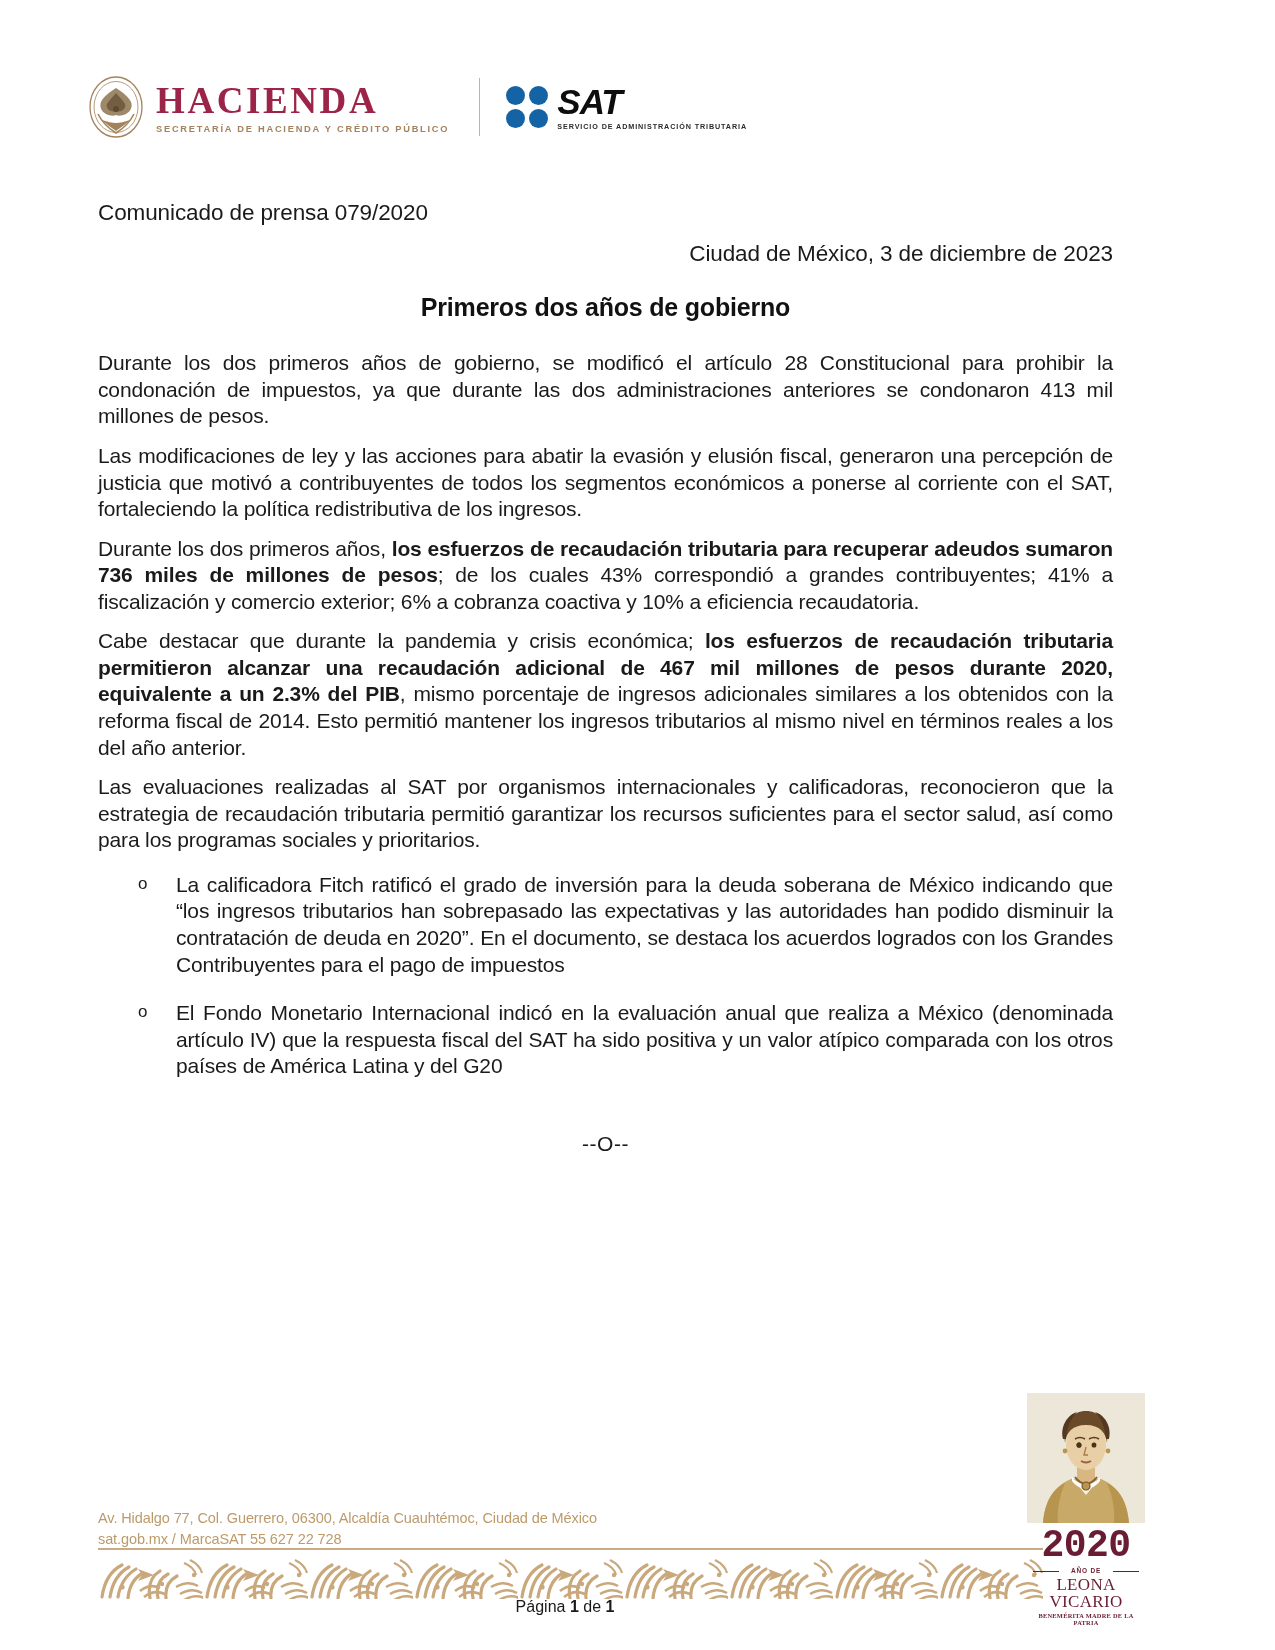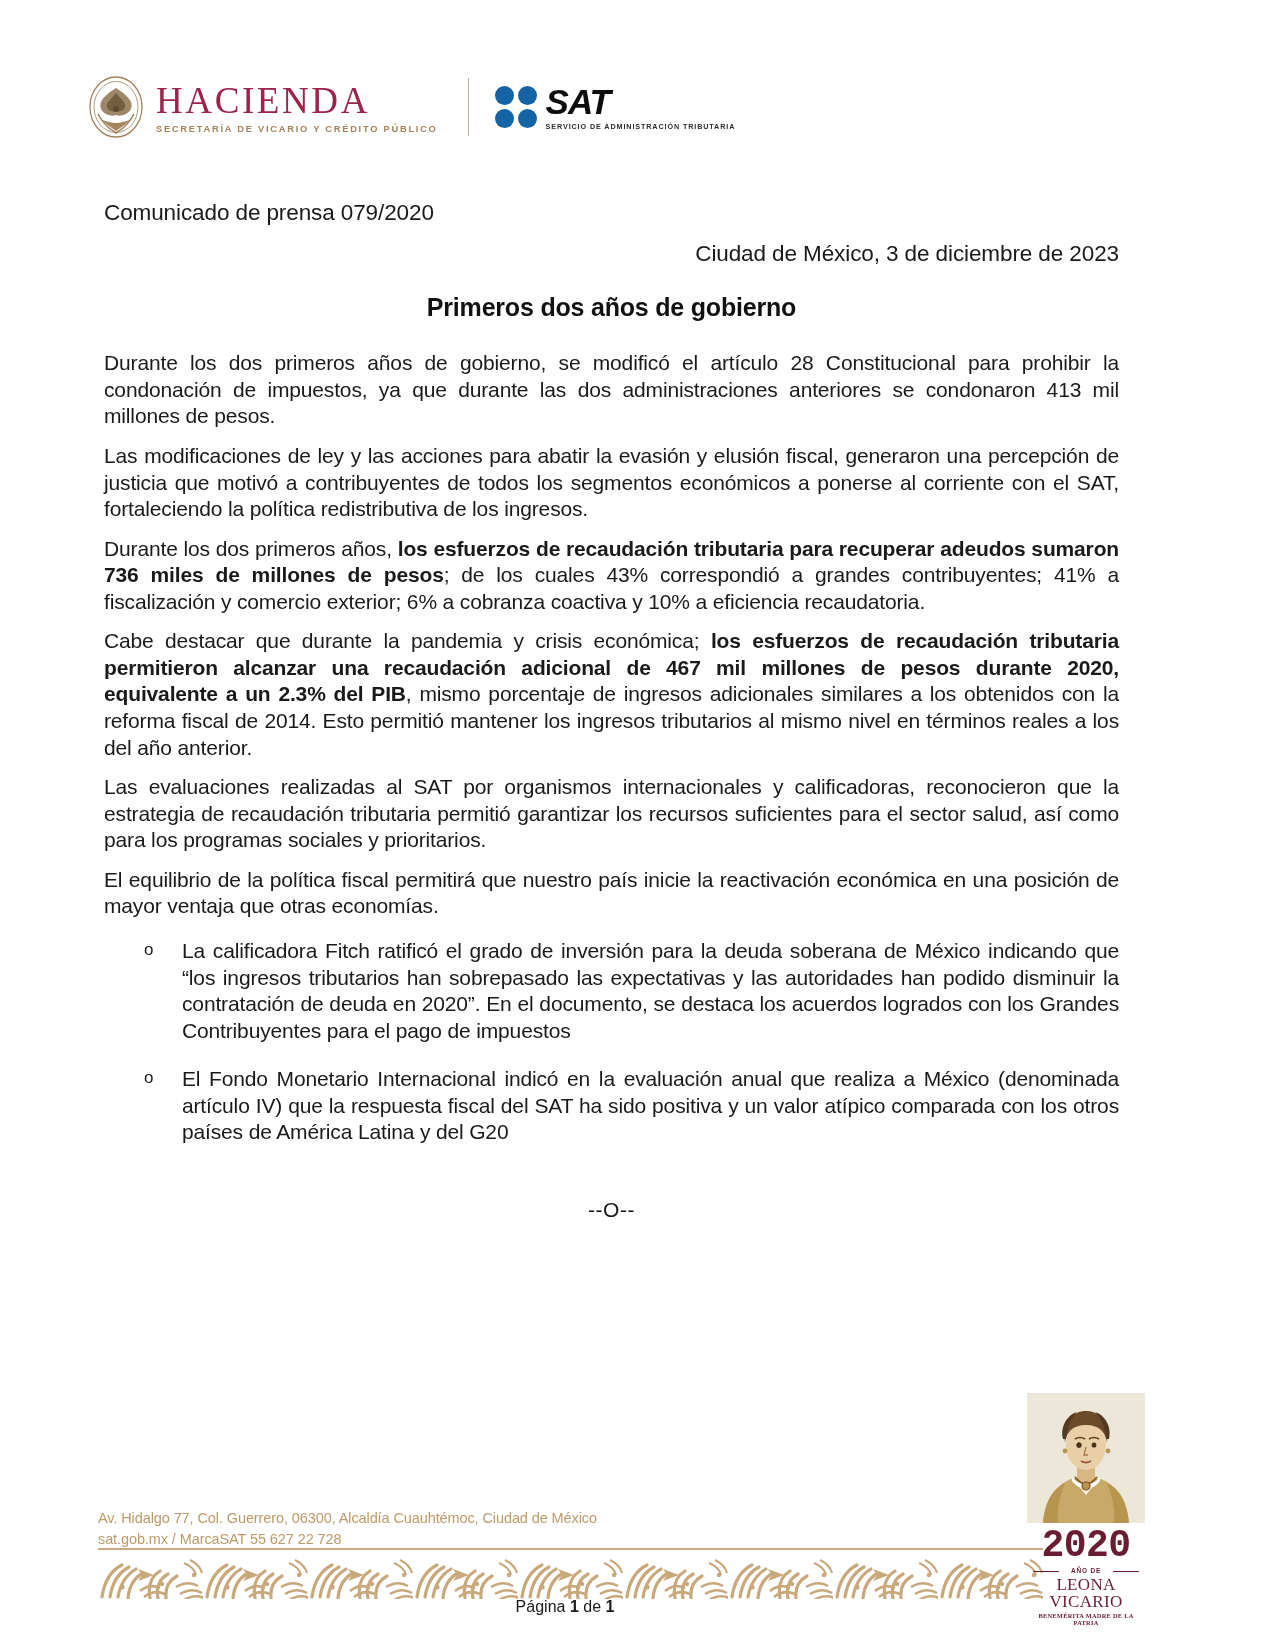--- a/index.html
+++ b/index.html
@@ -47,21 +47,21 @@
     flex-direction: column;
     justify-content: center;
     padding-top: 2px;
   }
   .hacienda-word {
     font-family: "Liberation Serif", serif;
     font-size: 37px;
     letter-spacing: 2.6px;
     color: #9d2449;
     line-height: 1;
-    font-weight: normal;
+    font-weight: bold;
   }
   .hacienda-sub {
     font-family: "Liberation Sans", sans-serif;
     font-size: 9.3px;
     font-weight: bold;
     letter-spacing: 1.75px;
     color: #a3835c;
     margin-top: 6px;
     line-height: 1;
   }
@@ -110,21 +110,20 @@
     margin-top: 4px;
     line-height: 1;
   }
 
   
   .content {
     position: absolute;
     left: 98px;
     top: 198px;
     width: 1015px;
-    margin-left: 6px;
   }
   .comunicado {
     font-size: 22.5px;
     color: #1a1a1a;
     line-height: 1.3;
     letter-spacing: -0.1px;
   }
   .ciudad {
     font-size: 22.5px;
     color: #1a1a1a;
@@ -302,21 +301,21 @@
           <path d="M28 12 C22 16 16 20 13 26 C11 31 14 36 18 38 C22 40 26 40 28 39 C30 40 34 40 38 38 C42 36 45 31 43 26 C40 20 34 16 28 12 Z" fill="#8d7350" opacity="0.85"></path>
           <path d="M28 17 C25 21 21 24 19 28 C18 31 20 34 23 35 L28 36 L33 35 C36 34 38 31 37 28 C35 24 31 21 28 17 Z" fill="#6f5a3e" opacity="0.9"></path>
           <path d="M14 44 C20 50 26 53 28 55 C30 53 36 50 42 44 C36 46 32 47 28 47 C24 47 20 46 14 44 Z" fill="#a3835c"></path>
           <path d="M10 38 C14 46 20 52 28 57 C36 52 42 46 46 38" fill="none" stroke="#a3835c" stroke-width="1.6"></path>
           <circle cx="28" cy="33" r="3" fill="#5d4a32"></circle>
         </svg>
       </span>
 
       <div class="hacienda-block">
         <div class="hacienda-word">HACIENDA</div>
-        <div class="hacienda-sub">SECRETARÍA DE VICARIO Y CRÉDITO PÚBLICO</div>
+        <div class="hacienda-sub">SECRETARÍA DE HACIENDA Y CRÉDITO PÚBLICO</div>
       </div>
 
       <div class="divider-v"></div>
 
       <div class="sat-block">
         <span class="sat-dots">
           <span class="sat-dot"></span>
             <span class="sat-dot"></span>
           <span class="sat-dot"></span>
             <span class="sat-dot"></span>
@@ -334,21 +333,20 @@
     <div class="comunicado">Comunicado de prensa 079/2020</div>
     <div class="ciudad">Ciudad de México, 3 de diciembre de 2023</div>
     <div class="doc-title">Primeros dos años de gobierno</div>
 
     <div>
       <p class="para first"><span>Durante los dos primeros años de gobierno, se modificó el artículo 28 Constitucional para prohibir la condonación de impuestos, ya que durante las dos administraciones anteriores se condonaron 413 mil millones de pesos.</span></p>
       <p class="para"><span>Las modificaciones de ley y las acciones para abatir la evasión y elusión fiscal, generaron una percepción de justicia que motivó a contribuyentes de todos los segmentos económicos a ponerse al corriente con el SAT, fortaleciendo la política redistributiva de los ingresos.</span></p>
       <p class="para"><span>Durante los dos primeros años, </span><b>los esfuerzos de recaudación tributaria para recuperar adeudos sumaron 736 miles de millones de pesos</b><span>; de los cuales 43% correspondió a grandes contribuyentes; 41% a fiscalización y comercio exterior; 6% a cobranza coactiva y 10% a eficiencia recaudatoria.</span></p>
       <p class="para"><span>Cabe destacar que durante la pandemia y crisis económica; </span><b>los esfuerzos de recaudación tributaria permitieron alcanzar una recaudación adicional de 467 mil millones de pesos durante 2020, equivalente a un 2.3% del PIB</b><span>, mismo porcentaje de ingresos adicionales similares a los obtenidos con la reforma fiscal de 2014. Esto permitió mantener los ingresos tributarios al mismo nivel en términos reales a los del año anterior.</span></p>
       <p class="para"><span>Las evaluaciones realizadas al SAT por organismos internacionales y calificadoras, reconocieron que la estrategia de recaudación tributaria permitió garantizar los recursos suficientes para el sector salud, así como para los programas sociales y prioritarios.</span></p>
-      <p class="para"><span>El equilibrio de la política fiscal permitirá que nuestro país inicie la reactivación económica en una posición de mayor ventaja que otras economías.</span></p>
     </div>
 
     <ul class="bullets">
       <li>
         <span class="marker">o</span>
         <span>La calificadora Fitch ratificó el grado de inversión para la deuda soberana de México indicando que “los ingresos tributarios han sobrepasado las expectativas y las autoridades han podido disminuir la contratación de deuda en 2020”. En el documento, se destaca los acuerdos logrados con los Grandes Contribuyentes para el pago de impuestos</span>
       </li>
       <li>
         <span class="marker">o</span>
         <span>El Fondo Monetario Internacional indicó en la evaluación anual que realiza a México (denominada artículo IV) que la respuesta fiscal del SAT ha sido positiva y un valor atípico comparada con los otros países de América Latina y del G20</span>

